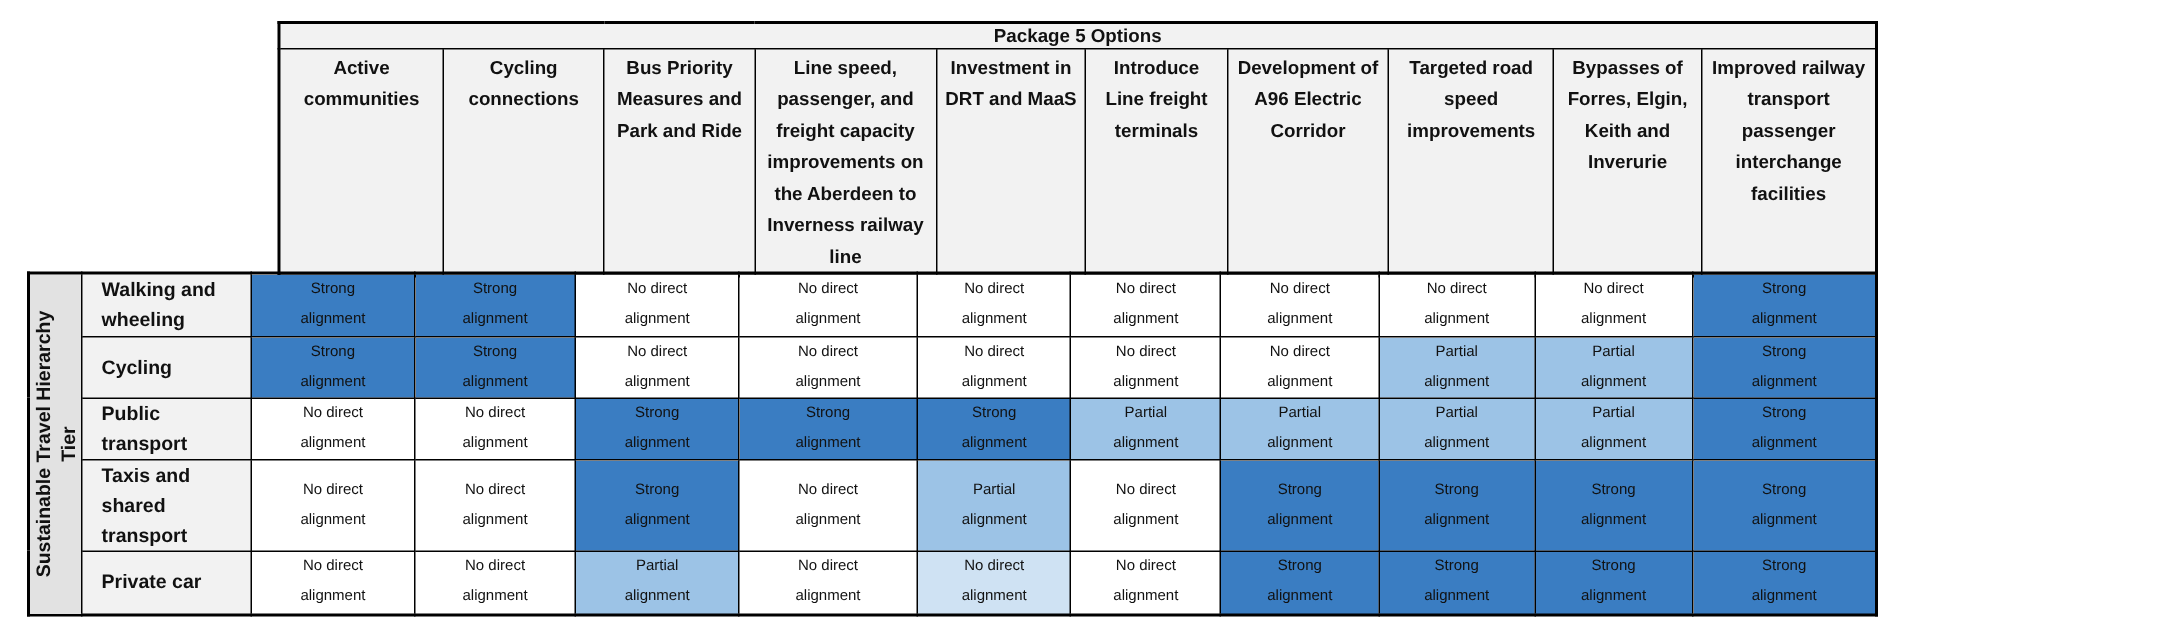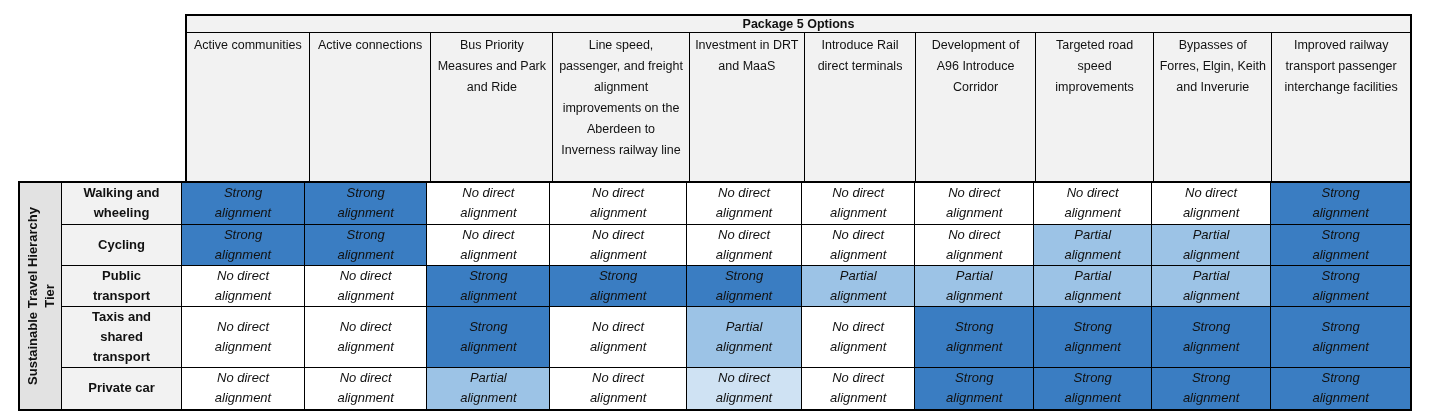--- a/index.html
+++ b/index.html
@@ -1,47 +1,47 @@
 <!DOCTYPE html>
 <html style="--strong: #3A7DC2; --partial: #9CC3E6; --none-pale: #CFE2F3; --header-bg: #F2F2F2; --label-bg: #F2F2F2; --sidebar-bg: #E2E2E2;"><head>
 <meta charset="utf-8">
 <style>
   html,body{margin:0;padding:0;background:#fff;}
   .canvas{
-    position:relative;width:1412px;height:419px;background:#ffffff;
+    position:relative;width:1252px;height:419px;background:#ffffff;
     font-family:"Liberation Sans",sans-serif;color:#111;overflow:hidden;
   }
   table{border-collapse:collapse;table-layout:fixed;}
   .head-table{position:absolute;left:185px;top:14px;border:2px solid #000;}
   .body-table{position:absolute;left:18px;top:181px;border:2px solid #000;}
   td{border:1px solid #000;overflow:hidden;}
   .banner{
     height:15px;background:var(--header-bg);
     font-weight:bold;font-size:12.5px;line-height:16px;
     text-align:center;padding:0;
   }
   .colhead{
     height:148px;background:var(--header-bg);
-    font-weight:normal;font-size:12.5px;line-height:21px;
+    font-weight:bold;font-size:12.5px;line-height:21px;
     text-align:center;vertical-align:top;padding:2px 5px 0;
   }
   .sidebar{background:var(--sidebar-bg);position:relative;padding:0;}
   .rot{
     position:absolute;left:50%;top:50%;
     transform:translate(-50%,-50%) rotate(-90deg);
     width:230px;text-align:center;font-weight:bold;font-size:13px;
     line-height:17px;white-space:nowrap;
   }
   .rowlabel{
     background:var(--label-bg);font-weight:bold;font-size:13px;
-    line-height:20px;text-align:center;vertical-align:middle;padding:0 13px;
+    line-height:20px;text-align:left;vertical-align:middle;padding:0 13px;
   }
   .cell{
-    font-size:13px;line-height:20px;text-align:center;
-    vertical-align:middle;padding:0;background:#fff;font-style:italic;
+    font-size:10px;line-height:20px;text-align:center;
+    vertical-align:middle;padding:0;background:#fff;
   }
   .cell.strong{background:var(--strong);}
   .cell.partial{background:var(--partial);}
   .cell.none_pale{background:var(--none-pale);}
 </style>
 </head>
 <body>
 
 <div class="canvas">
 
@@ -57,26 +57,26 @@
         <col style="width: 121px;">
         <col style="width: 123px;">
         <col style="width: 145px;">
       </colgroup>
     <tbody>
         <tr>
       <td id="bannerCell" class="banner" colspan="10">Package 5 Options</td>
     </tr>
     <tr id="colHeaderRow">
           <td class="colhead">Active communities</td>
-          <td class="colhead">Active connections</td>
+          <td class="colhead">Cycling connections</td>
           <td class="colhead">Bus Priority Measures and Park and Ride</td>
-          <td class="colhead">Line speed, passenger, and freight alignment improvements on the Aberdeen to Inverness railway line</td>
+          <td class="colhead">Line speed, passenger, and freight capacity improvements on the Aberdeen to Inverness railway line</td>
           <td class="colhead">Investment in DRT and MaaS</td>
-          <td class="colhead">Introduce Rail direct terminals</td>
-          <td class="colhead">Development of A96 Introduce Corridor</td>
+          <td class="colhead">Introduce Line freight terminals</td>
+          <td class="colhead">Development of A96 Electric Corridor</td>
           <td class="colhead">Targeted road speed improvements</td>
           <td class="colhead">Bypasses of Forres, Elgin, Keith and Inverurie</td>
           <td class="colhead">Improved railway transport passenger interchange facilities</td>
         </tr>
   </tbody>
     </table>
 
   <table class="body-table">
     <colgroup id="bodyCols">
         <col style="width: 45px;">

